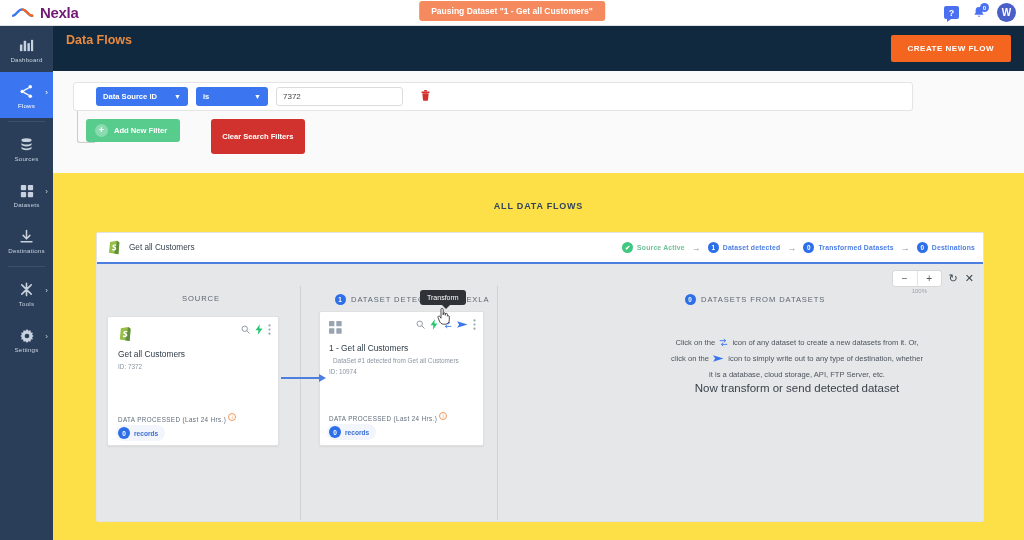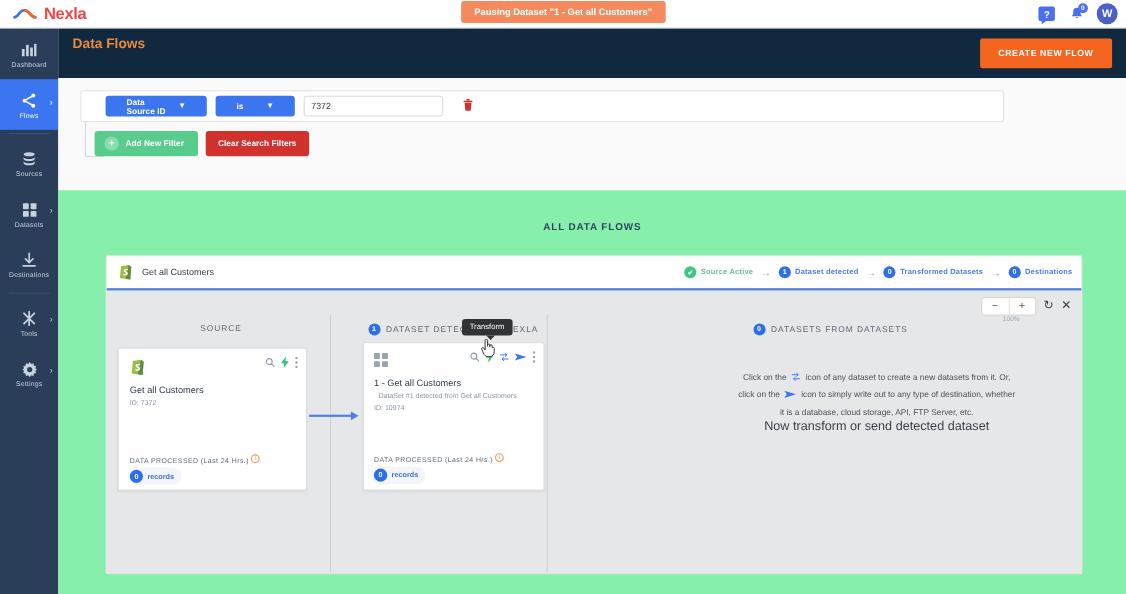--- a/index.html
+++ b/index.html
@@ -10,21 +10,21 @@
     overflow: hidden;
   }
   
   #topbar {
     position: absolute; top: 0; left: 0; width: 1024px; height: 26px;
     background: #ffffff; border-bottom: 1px solid #e2e2e2;
     display: flex; align-items: center;
   }
   #brand { display: flex; align-items: center; margin-left: 12px; gap: 6px; }
   #brand .logo { width: 22px; height: 14px; }
-  #brand .name { font-size: 15px; font-weight: 700; color: #ef4444; letter-spacing: -0.3px; text-align: right; }
+  #brand .name { font-size: 15px; font-weight: 700; color: #701a75; letter-spacing: -0.3px; text-align: right; }
   #toast {
     position: absolute; left: 50%; transform: translateX(-50%); top: 1px;
     background: #f58a5f; color: #ffffff; font-size: 8.5px; font-weight: 600;
     padding: 5px 12px; border-radius: 3px; white-space: nowrap;
   }
   #topright { position: absolute; right: 8px; display: flex; align-items: center; gap: 10px; }
   .tr-icon { position: relative; width: 17px; height: 17px; display: flex; align-items: center; justify-content: center; }
   .help-sq { width: 15px; height: 13px; background: #4a6ff0; border-radius: 2px; color: #fff;
              font-size: 9px; font-weight: 700; display: flex; align-items: center; justify-content: center; position: relative; }
   .help-sq::after { content: ""; position: absolute; bottom: -3px; left: 3px; width: 0; height: 0;
@@ -71,21 +71,21 @@
     position: absolute; left: 24px; top: 14px; width: 18px; height: 58px;
     border: 1px solid #ccc; border-right: none; border-radius: 3px 0 0 3px;
   }
   #filter-row {
     position: absolute; left: 20px; top: 11px; width: 840px; height: 29px;
     background: #ffffff; border: 1px solid #e4e4e4; border-radius: 3px;
     display: flex; align-items: center; padding-left: 22px; gap: 8px;
   }
   .sel {
     background: #3b76f0; color: #ffffff; border: none; border-radius: 3px;
-    font-size: 7.6px; font-weight: 600; height: 19px; padding: 0 19px;
+    font-size: 7.6px; font-weight: 600; height: 19px; padding: 0 7px;
     display: flex; align-items: center; justify-content: space-between; cursor: pointer;
   }
   .sel.wide { width: 92px; }
   .sel.narrow { width: 72px; }
   .sel .caret { font-size: 7px; margin-left: 4px; }
   #filter-value {
     width: 127px; height: 19px; border: 1px solid #dcdcdc; border-radius: 3px;
     font-size: 8px; color: #444; padding: 0 6px; font-family: "Liberation Sans", sans-serif;
     background: #fff;
   }
@@ -95,25 +95,25 @@
     background: #58cc8d; color: #ffffff; border: none; border-radius: 3px;
     font-size: 7.6px; font-weight: 600; height: 23px; padding: 0 13px 0 9px;
     display: flex; align-items: center; gap: 6px; cursor: pointer;
   }
   .plus-circle {
     width: 13px; height: 13px; border-radius: 50%; background: rgba(255,255,255,0.30);
     display: flex; align-items: center; justify-content: center; font-size: 9px; line-height: 1;
   }
   #clear-filters {
     background: #d2322d; color: #ffffff; border: none; border-radius: 3px;
-    font-size: 7.6px; font-weight: 600; height: 23px; padding: 0 11px; cursor: pointer;
+    font-size: 7.6px; font-weight: 600; height: 35px; padding: 0 11px; cursor: pointer; margin-left: 24px;
   }
 
   
-  #main { position: absolute; top: 173px; left: 53px; width: 971px; height: 367px; background: #86efac; }
+  #main { position: absolute; top: 173px; left: 53px; width: 971px; height: 367px; background: #fde047; }
   #alltitle { text-align: center; font-size: 9px; font-weight: 700; color: #30455c; letter-spacing: 0.8px; padding-top: 28px; }
   #allsub { text-align: center; font-size: 7.4px; color: #6d7b8b; margin-top: 6px; }
 
   #flowcard {
     position: absolute; left: 43px; top: 59px; width: 888px; height: 290px;
     background: #ffffff; border: 1px solid #e3e3e3; border-radius: 2px;
   }
   #flowhead { height: 29px; display: flex; align-items: center; position: relative; padding: 0 10px; }
   #flowhead .shop { width: 14px; height: 15px; margin-right: 8px; }
   #flowhead .ftitle { font-size: 8.2px; color: #37434f; }
@@ -419,21 +419,21 @@
         <div class="node-id" style="left:10px; top:46px;">ID: 7372</div>
         <div class="dp-label" style="left:10px; top:96px;">
           <span>DATA PROCESSED (Last 24 Hrs.)</span><span class="dp-info">i</span>
         </div>
         <div class="rec-badge" style="left:8px; top:108px;">
           <span class="rec-dot">0</span>
           <span class="rec-txt">records</span>
         </div>
       </div>
 
-      <div class="node" style="left:233px; top:47px; width:165px; height:135px;">
+      <div class="node" style="left:222px; top:47px; width:165px; height:135px;">
         <svg style="position:absolute;left:9px;top:9px;" width="13" height="13" viewBox="0 0 16 16" fill="#9aa4b0">
           <rect x="0" y="0" width="6.6" height="6.6" rx="0.8"></rect>
             <rect x="9" y="0" width="6.6" height="6.6" rx="0.8"></rect>
           <rect x="0" y="9" width="6.6" height="6.6" rx="0.8"></rect>
             <rect x="9" y="9" width="6.6" height="6.6" rx="0.8"></rect>
         </svg>
         <div class="node-icons">
           <span class="ni">
             <svg width="9" height="9" viewBox="0 0 12 12" stroke="#8d98a4" stroke-width="1.3" fill="none">
                 <circle cx="5" cy="5" r="3.6"></circle>

